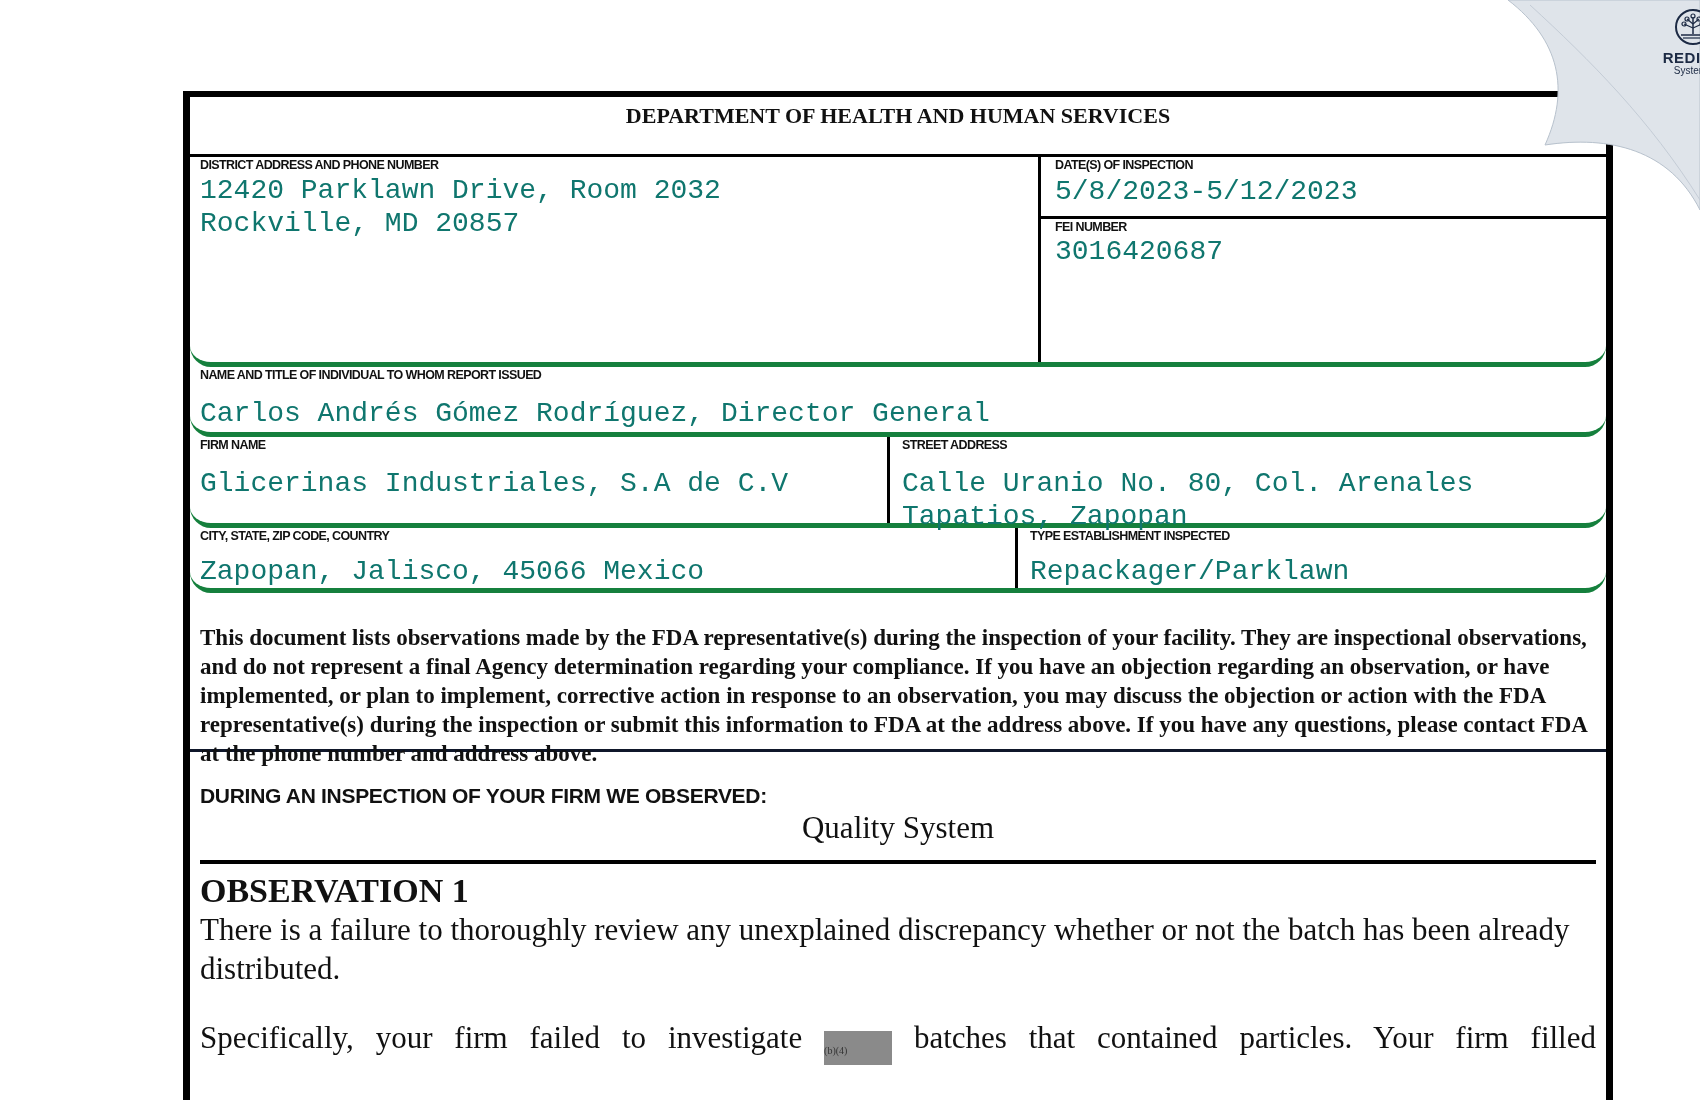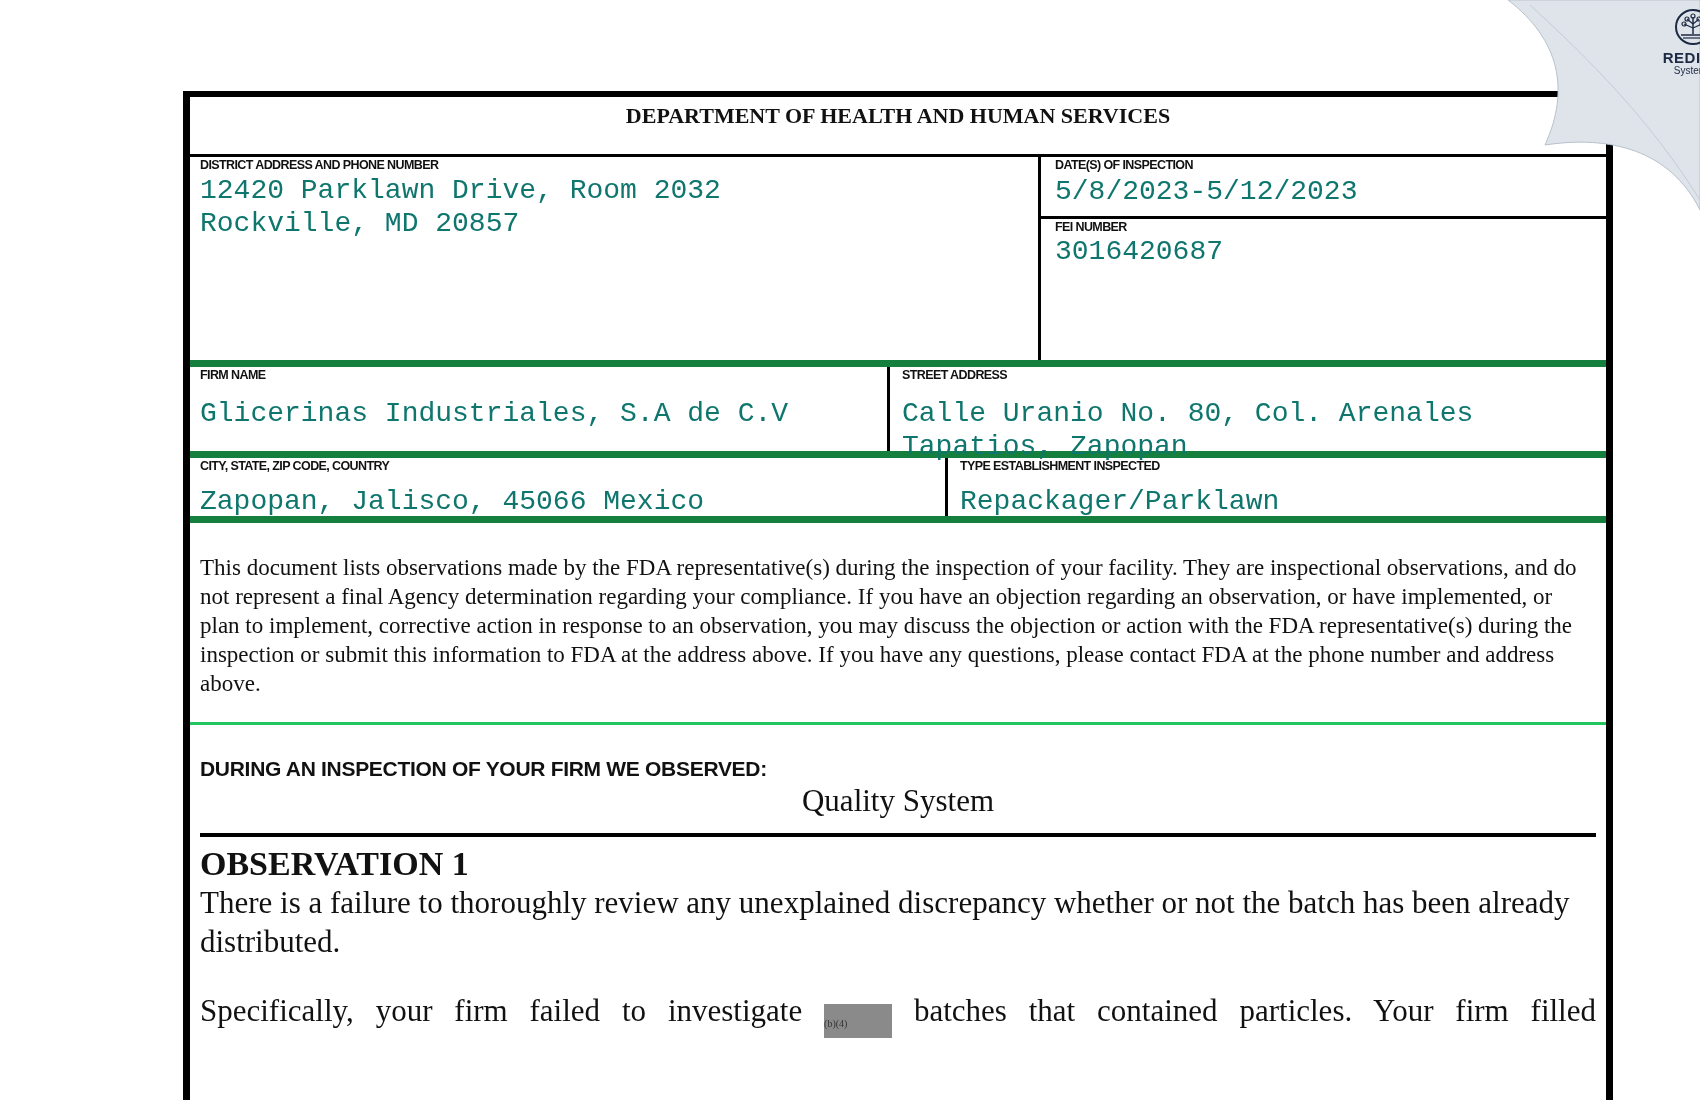--- a/index.html
+++ b/index.html
@@ -10,34 +10,34 @@
     color: #111;
   }
   .form {
     position: absolute; left: 183px; top: 91px; width: 1430px; height: 1040px;
     border-left: 7px solid #000; border-top: 6px solid #000; border-right: 7px solid #000;
     box-sizing: border-box;
   }
   .hdr { height: 57px; border-bottom: 3px solid #000; text-align: center; }
   .hdr .t1 { font-weight: bold; font-size: 22px; padding-top: 8px; line-height: 22px; }
   .hdr .t2 { font-size: 19px; line-height: 20px; }
-  .row { display: flex; border-bottom: 7px solid #15803d; box-sizing: border-box; }
+  .row { display: flex; border-bottom: 5px solid #15803d; box-sizing: border-box; border-radius: 21px; }
   .cell { box-sizing: border-box; padding: 1px 10px 0 10px; position: relative; }
   .cell + .cell { border-left: 3px solid #000; }
   .lbl {
     font-family: "Liberation Sans", sans-serif; font-weight: bold; font-size: 12.5px;
     letter-spacing: -0.6px; text-transform: uppercase; line-height: 15px; color: #111;
   }
   .val {
     font-family: "Liberation Mono", monospace; font-size: 28px; line-height: 33px; color: #0f766e;
   }
   .subrow { border-bottom: 3px solid #000; }
   .notice {
-    padding: 30px 10px 0 10px; height: 202px; box-sizing: border-box;
-    font-size: 23px; line-height: 29px; border-bottom: 3px solid #22c55e;
+    padding: 30px 10px 0 10px; height: 159px; box-sizing: border-box;
+    font-size: 23px; line-height: 29px; border-bottom: 3px solid #0f172a; font-weight: bold;
   }
   .observed { padding: 32px 10px 0 10px; }
   .observed .caps {
     font-family: "Liberation Sans", sans-serif; font-weight: bold; font-size: 21px; letter-spacing: -0.3px;
   }
   .observed .sys { text-align: center; font-size: 31px; margin-top: 2px; }
   .rule { margin: 14px 10px 0 10px; height: 4px; background: #000; }
   .obs { padding: 8px 10px 0 10px; }
   .obs .title { font-weight: bold; font-size: 34px; line-height: 38px; }
   .obs .desc { font-size: 31px; line-height: 39px; }
@@ -71,35 +71,41 @@
         <div class="lbl">DATE(S) OF INSPECTION</div>
         <div class="val" style="margin-top:2px;">5/8/2023-5/12/2023</div>
       </div>
       <div style="padding:1px 10px 0 14px;">
         <div class="lbl">FEI NUMBER</div>
         <div class="val">3016420687</div>
       </div>
     </div>
   </div>
 
+  <div class="row" style="height:70px;">
+    <div class="cell" style="flex:1;">
+      <div class="lbl">NAME AND TITLE OF INDIVIDUAL TO WHOM REPORT ISSUED</div>
+      <div class="val" style="margin-top:14px;">Carlos Andrés Gómez Rodríguez, Director General</div>
+    </div>
+  </div>
 
   <div class="row" style="height:91px;">
     <div class="cell" style="width:697px;">
       <div class="lbl">FIRM NAME</div>
       <div class="val" style="margin-top:14px;">Glicerinas Industriales, S.A de C.V</div>
     </div>
     <div class="cell" style="flex:1; padding-left:12px;">
       <div class="lbl">STREET ADDRESS</div>
       <div class="val" style="margin-top:14px;">Calle Uranio No. 80, Col. Arenales</div>
       <div class="val">Tapatios, Zapopan</div>
     </div>
   </div>
 
   <div class="row" style="height:65px;">
-    <div class="cell" style="width:755px;">
+    <div class="cell" style="width:825px;">
       <div class="lbl">CITY, STATE, ZIP CODE, COUNTRY</div>
       <div class="val" style="margin-top:11px;">Zapopan, Jalisco, 45066 Mexico</div>
     </div>
     <div class="cell" style="flex:1; padding-left:12px;">
       <div class="lbl">TYPE ESTABLISHMENT INSPECTED</div>
       <div class="val" style="margin-top:11px;">Repackager/Parklawn</div>
     </div>
   </div>
 
   <div class="notice">This document lists observations made by the FDA representative(s) during the inspection of your facility. They are inspectional observations, and do not represent a final Agency determination regarding your compliance. If you have an objection regarding an observation, or have implemented, or plan to implement, corrective action in response to an observation, you may discuss the objection or action with the FDA representative(s) during the inspection or submit this information to FDA at the address above. If you have any questions, please contact FDA at the phone number and address above.</div>

